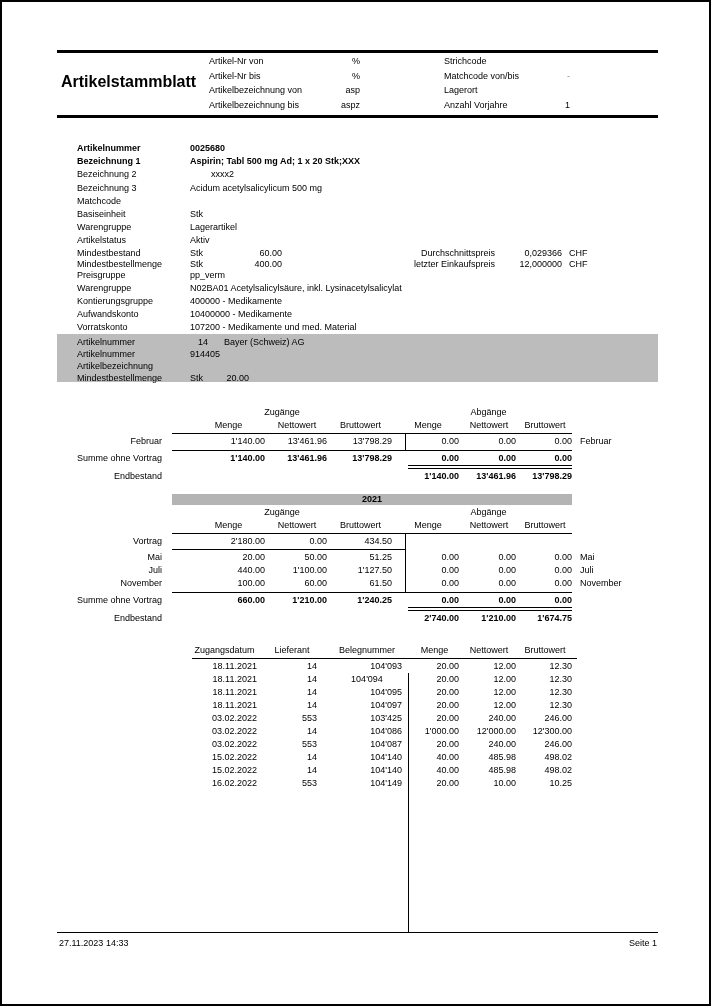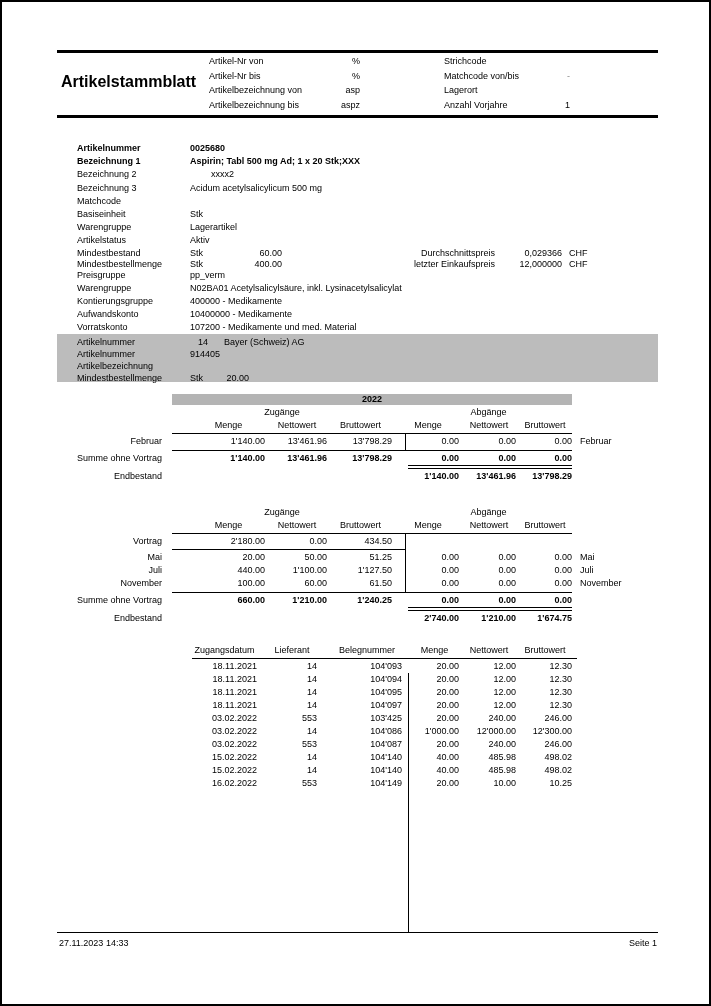--- a/index.html
+++ b/index.html
@@ -93,21 +93,20 @@
     <div class="a" style="left: 188px; top: 320px;">107200 - Medikamente und med. Material</div>
     <div class="a" style="left: 75px; top: 335px; width: 112px;">Artikelnummer</div>
     <div class="a r" style="left: 160px; width: 46px; top: 335px;">14</div>
     <div class="a" style="left: 222px; top: 335px;">Bayer (Schweiz) AG</div>
     <div class="a" style="left: 75px; top: 347px; width: 130px;">Artikelnummer</div>
     <div class="a" style="left: 188px; top: 347px;">914405</div>
     <div class="a" style="left: 75px; top: 359px; width: 130px;">Artikelbezeichnung</div>
     <div class="a" style="left: 75px; top: 371px; width: 130px;">Mindestbestellmenge</div>
     <div class="a" style="left: 188px; top: 371px;">Stk</div>
     <div class="a r" style="left: 200px; width: 47px; top: 371px;">20.00</div>
-    <div class="a b c" style="left: 170px; top: 392px; width: 400px; height: 11px; background: rgb(180, 180, 180);">2022</div>
     <div class="a c" style="left: 170px; width: 220px; top: 405px;">Zugänge</div>
     <div class="a c" style="left: 403px; width: 167px; top: 405px;">Abgänge</div>
     <div class="a c" style="left: 190px; width: 73px; top: 418px;">Menge</div>
     <div class="a c" style="left: 265px; width: 60px; top: 418px;">Nettowert</div>
     <div class="a c" style="left: 327px; width: 63px; top: 418px;">Bruttowert</div>
     <div class="a c" style="left: 395px; width: 62px; top: 418px;">Menge</div>
     <div class="a c" style="left: 460px; width: 54px; top: 418px;">Nettowert</div>
     <div class="a c" style="left: 516px; width: 54px; top: 418px;">Bruttowert</div>
     <div class="a hl" style="left: 170px; top: 431px; width: 400px;"></div>
     <div class="a r" style="left: 40px; width: 120px; top: 434px;">Februar</div>
@@ -126,20 +125,21 @@
     <div class="a r b" style="left: 327px; width: 63px; top: 451px;">13'798.29</div>
     <div class="a r b" style="left: 395px; width: 62px; top: 451px;">0.00</div>
     <div class="a r b" style="left: 460px; width: 54px; top: 451px;">0.00</div>
     <div class="a r b" style="left: 516px; width: 54px; top: 451px;">0.00</div>
     <div class="a hl" style="left: 406px; top: 463px; width: 164px;"></div>
     <div class="a hl" style="left: 406px; top: 466px; width: 164px;"></div>
     <div class="a r" style="left: 30px; width: 130px; top: 469px;">Endbestand</div>
     <div class="a r b" style="left: 395px; width: 62px; top: 469px;">1'140.00</div>
     <div class="a r b" style="left: 460px; width: 54px; top: 469px;">13'461.96</div>
     <div class="a r b" style="left: 516px; width: 54px; top: 469px;">13'798.29</div>
+    <div class="a b c" style="left: 170px; top: 492px; width: 400px; height: 11px; background: rgb(180, 180, 180);">2021</div>
     <div class="a c" style="left: 170px; width: 220px; top: 505px;">Zugänge</div>
     <div class="a c" style="left: 403px; width: 167px; top: 505px;">Abgänge</div>
     <div class="a c" style="left: 190px; width: 73px; top: 518px;">Menge</div>
     <div class="a c" style="left: 265px; width: 60px; top: 518px;">Nettowert</div>
     <div class="a c" style="left: 327px; width: 63px; top: 518px;">Bruttowert</div>
     <div class="a c" style="left: 395px; width: 62px; top: 518px;">Menge</div>
     <div class="a c" style="left: 460px; width: 54px; top: 518px;">Nettowert</div>
     <div class="a c" style="left: 516px; width: 54px; top: 518px;">Bruttowert</div>
     <div class="a hl" style="left: 170px; top: 531px; width: 400px;"></div>
     <div class="a r" style="left: 40px; width: 120px; top: 534px;">Vortrag</div>
@@ -193,21 +193,21 @@
     <div class="a c" style="left: 460px; width: 54px; top: 643px;">Nettowert</div>
     <div class="a c" style="left: 516px; width: 54px; top: 643px;">Bruttowert</div>
     <div class="a r" style="left: 190px; width: 65px; top: 659px;">18.11.2021</div>
     <div class="a r" style="left: 265px; width: 50px; top: 659px;">14</div>
     <div class="a r" style="left: 330px; width: 70px; top: 659px;">104'093</div>
     <div class="a r" style="left: 408px; width: 49px; top: 659px;">20.00</div>
     <div class="a r" style="left: 460px; width: 54px; top: 659px;">12.00</div>
     <div class="a r" style="left: 516px; width: 54px; top: 659px;">12.30</div>
     <div class="a r" style="left: 190px; width: 65px; top: 672px;">18.11.2021</div>
     <div class="a r" style="left: 265px; width: 50px; top: 672px;">14</div>
-    <div class="a r" style="left: 330px; width: 70px; top: 672px;">104'094</div>
+    <div class="a r" style="left: 330px; width: 70px; top: 672px; text-align: center;">104'094</div>
     <div class="a r" style="left: 408px; width: 49px; top: 672px;">20.00</div>
     <div class="a r" style="left: 460px; width: 54px; top: 672px;">12.00</div>
     <div class="a r" style="left: 516px; width: 54px; top: 672px;">12.30</div>
     <div class="a r" style="left: 190px; width: 65px; top: 685px;">18.11.2021</div>
     <div class="a r" style="left: 265px; width: 50px; top: 685px;">14</div>
     <div class="a r" style="left: 330px; width: 70px; top: 685px;">104'095</div>
     <div class="a r" style="left: 408px; width: 49px; top: 685px;">20.00</div>
     <div class="a r" style="left: 460px; width: 54px; top: 685px;">12.00</div>
     <div class="a r" style="left: 516px; width: 54px; top: 685px;">12.30</div>
     <div class="a r" style="left: 190px; width: 65px; top: 698px;">18.11.2021</div>

